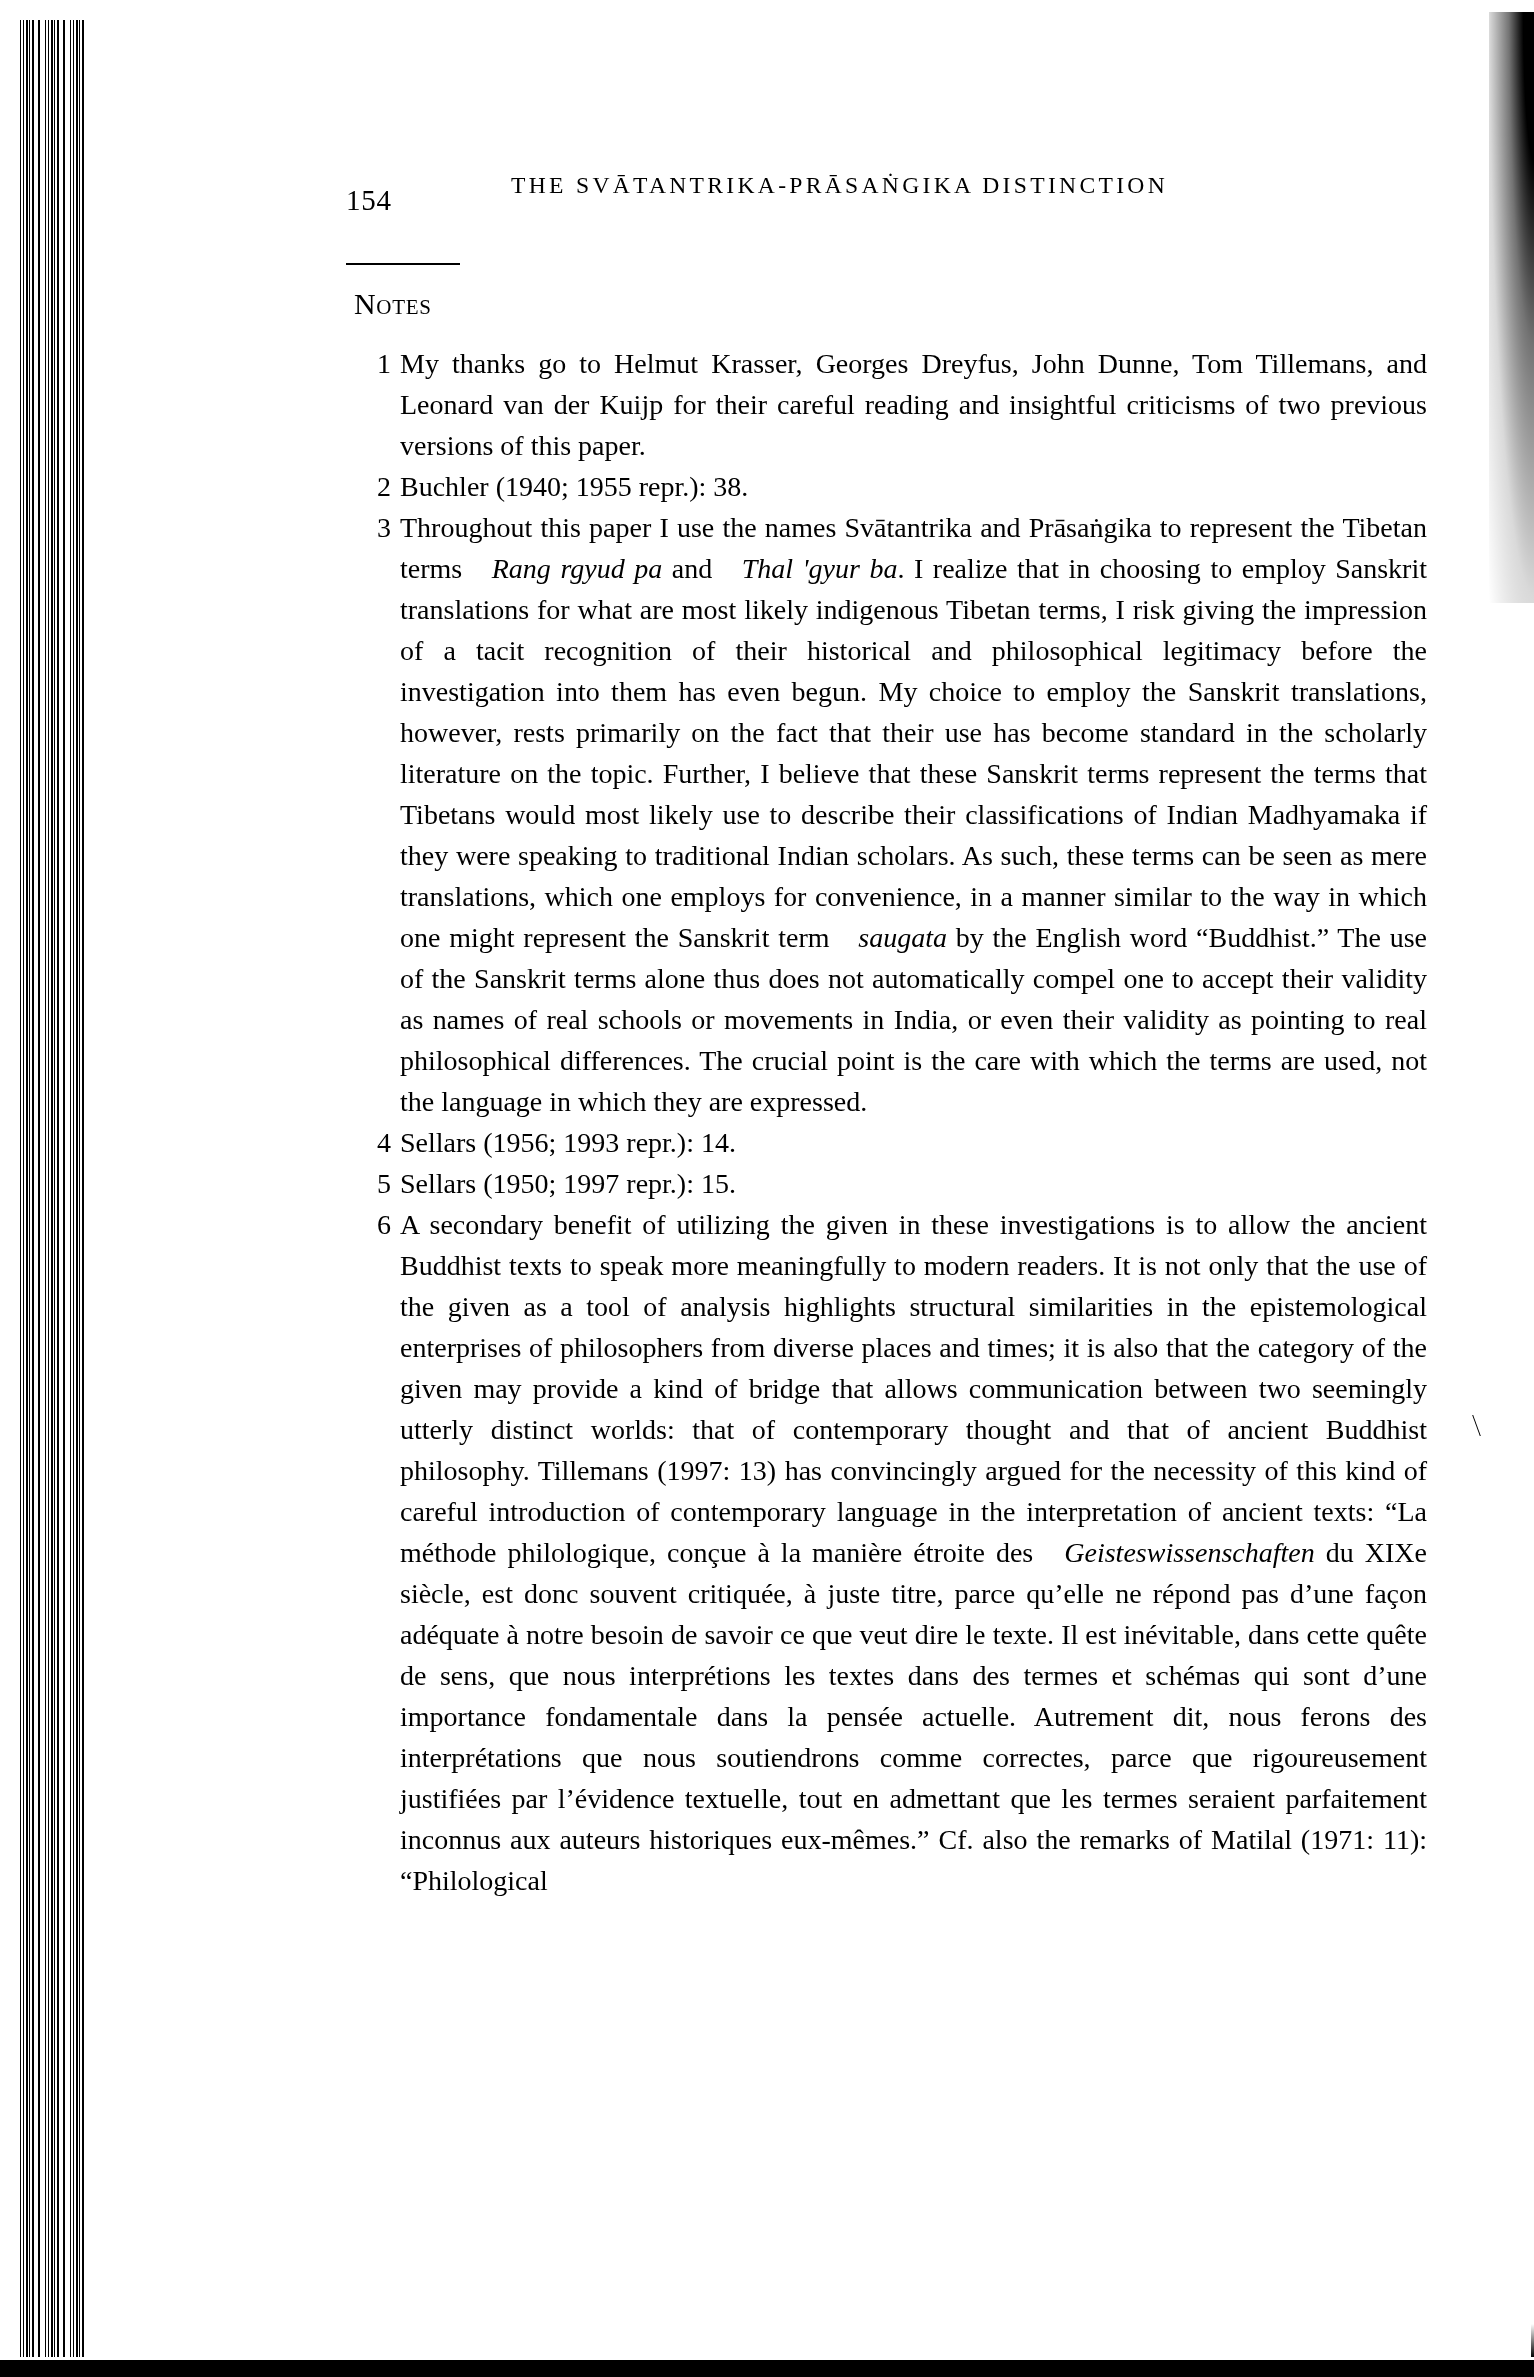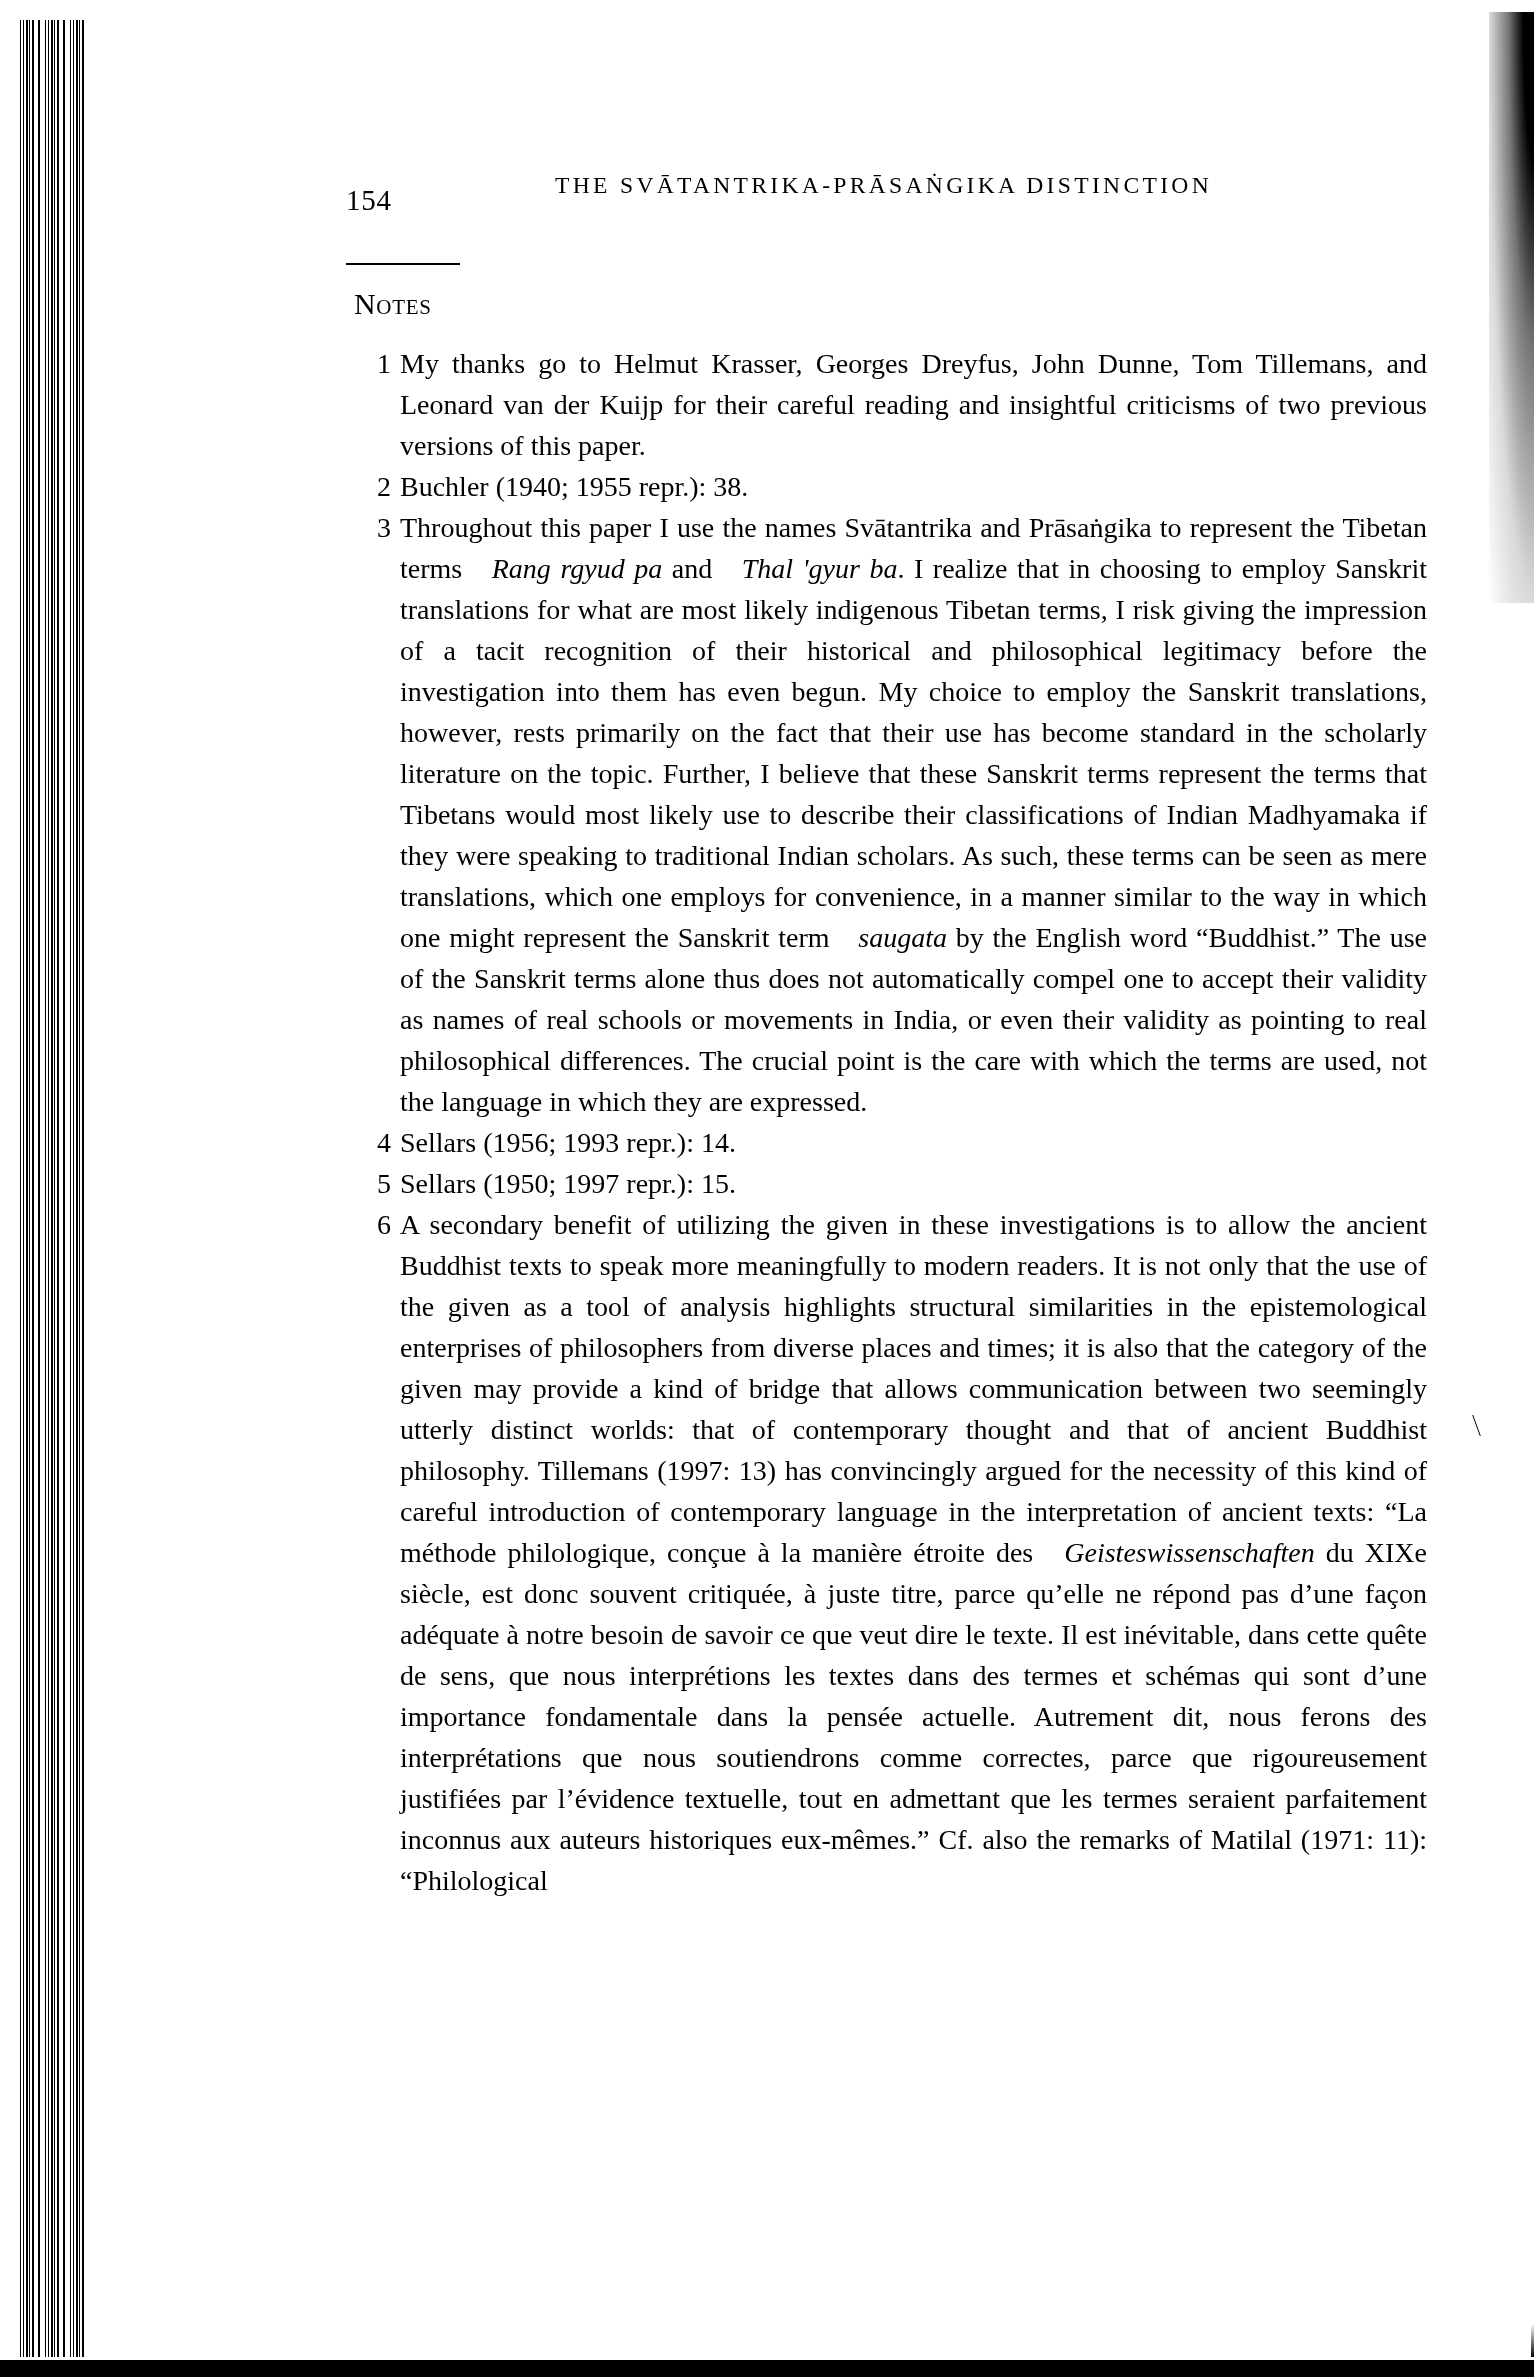--- a/index.html
+++ b/index.html
@@ -81,21 +81,20 @@
     margin-top: 15px;
   }
   .running-title {
     position: absolute;
     left: 165px;
     top: 0;
     font-size: 23.6px;
     line-height: 33px;
     letter-spacing: 3.3px;
     white-space: nowrap;
-    margin-left: 44px;
   }
 
   .heading-rule {
     position: absolute;
     top: 263px;
     left: 346px;
     width: 114px;
     height: 2px;
     background: #000;
   }

